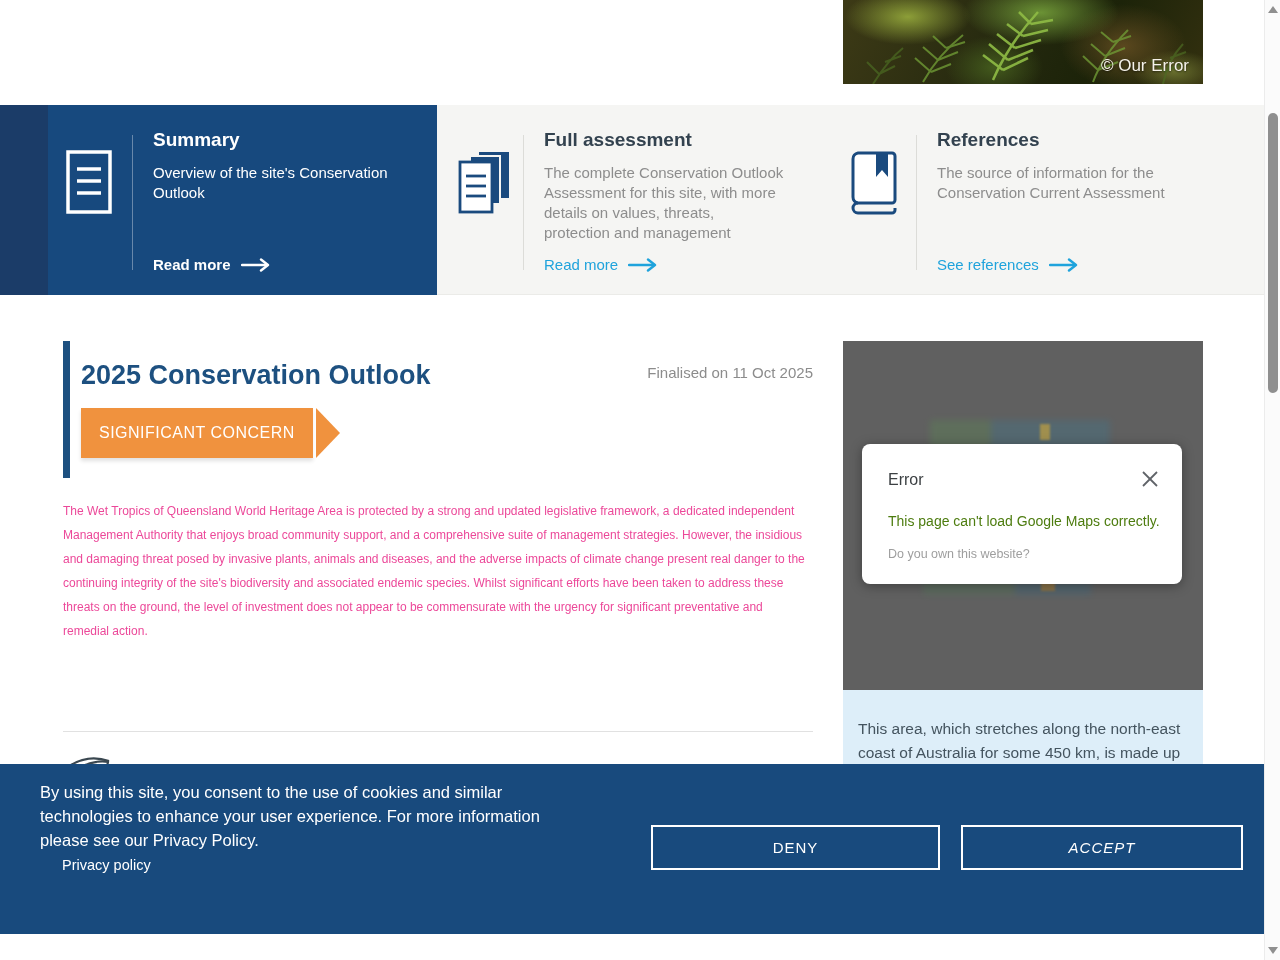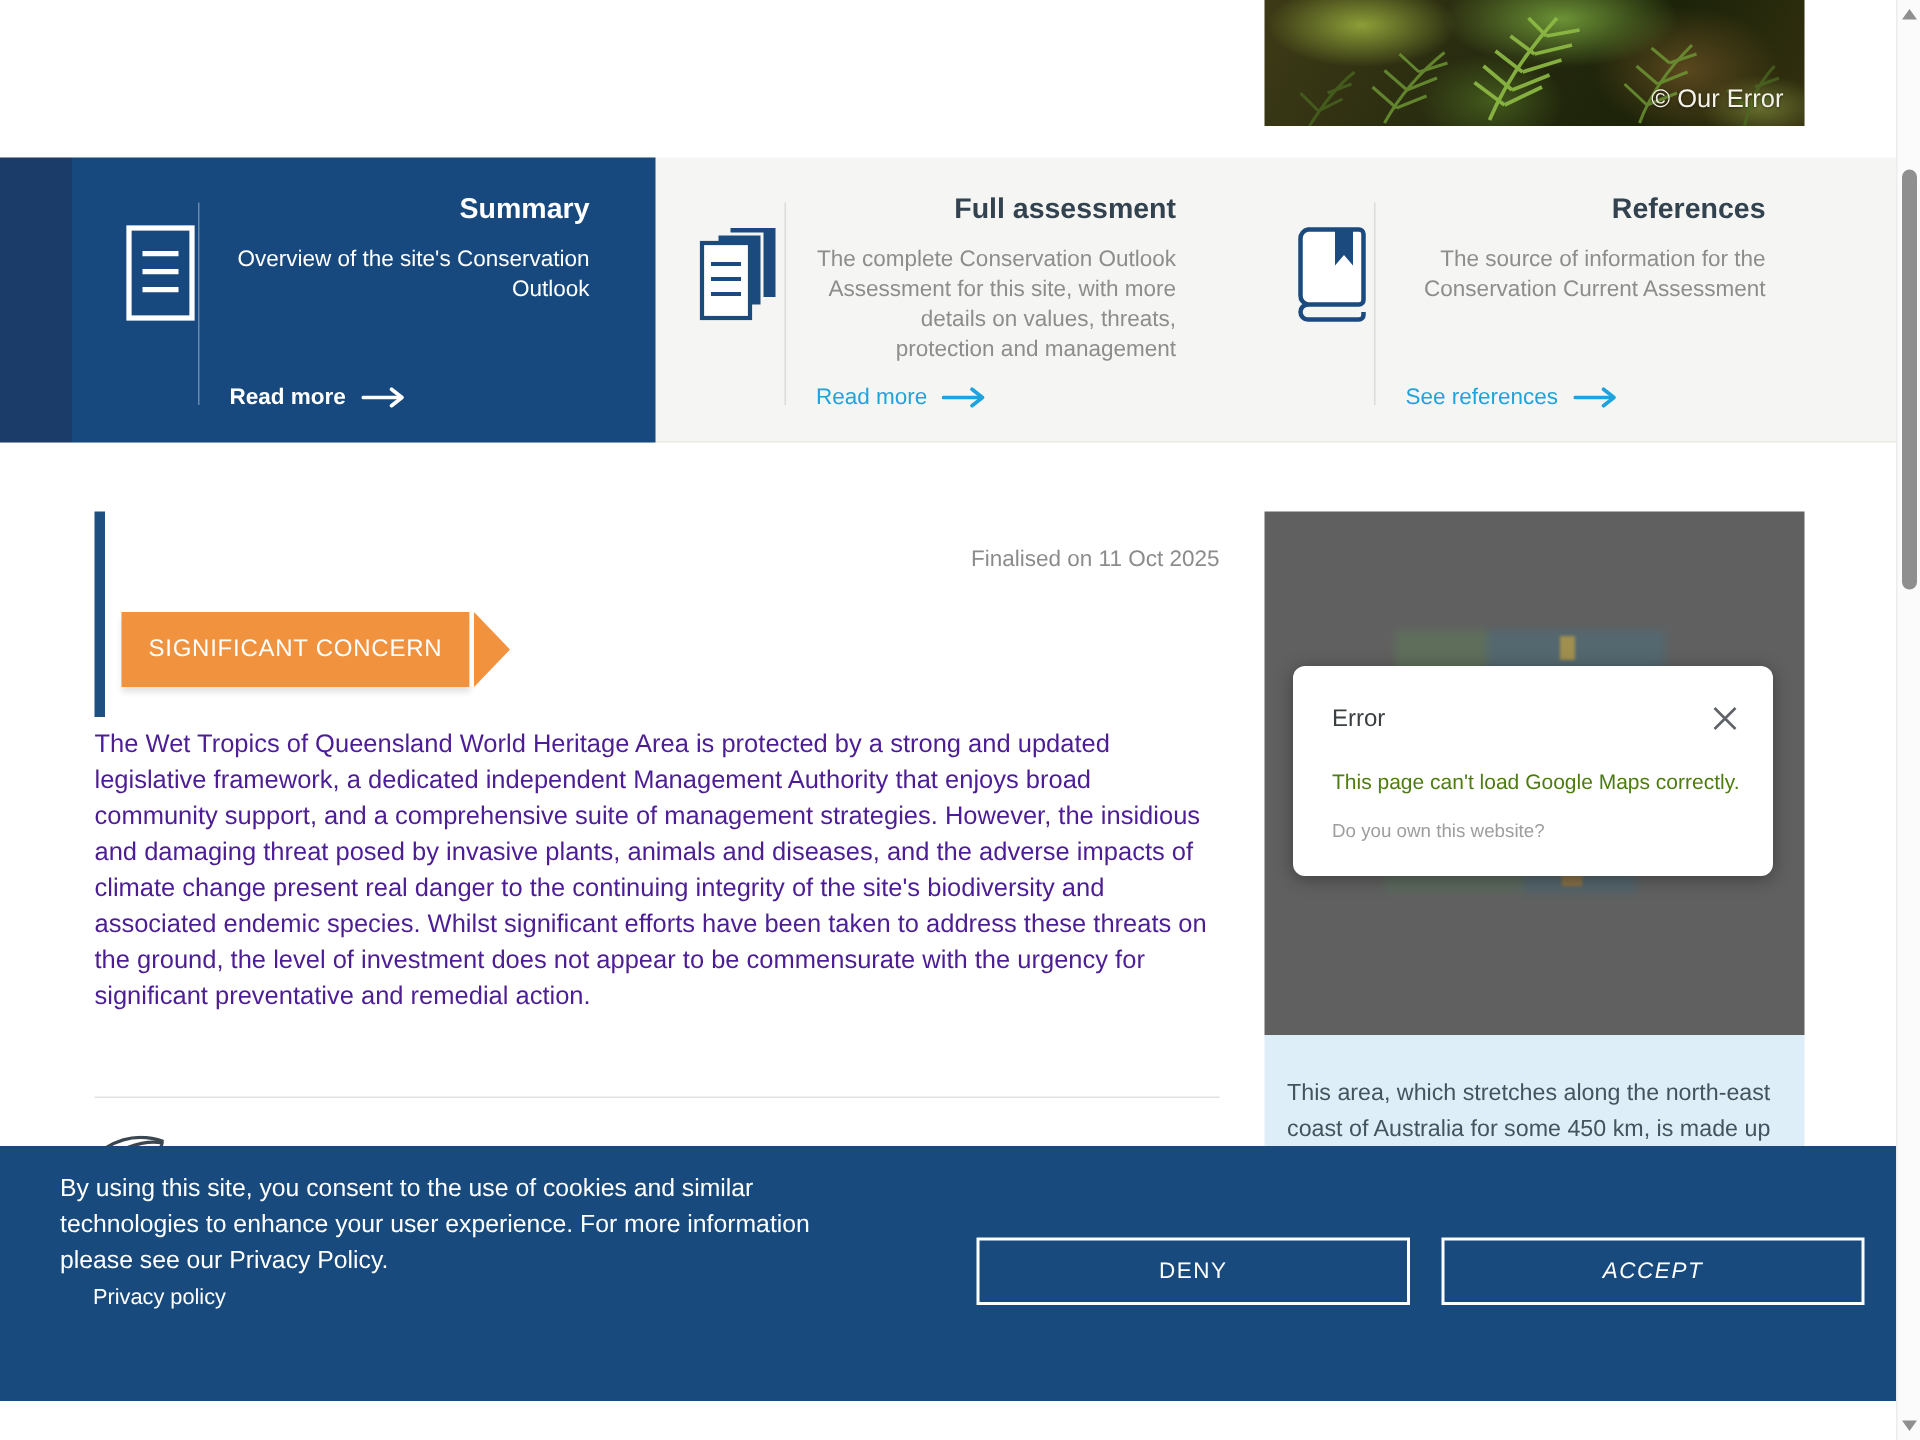--- a/index.html
+++ b/index.html
@@ -19,21 +19,21 @@
       radial-gradient(ellipse 90px 40px at 18% 20%, rgba(150,170,60,.9), transparent 70%),
       radial-gradient(ellipse 120px 50px at 55% 15%, rgba(120,165,60,.85), transparent 65%),
       radial-gradient(ellipse 70px 45px at 42% 80%, rgba(70,95,30,.9), transparent 70%),
       radial-gradient(ellipse 90px 60px at 78% 55%, rgba(105,80,35,.8), transparent 70%),
       radial-gradient(ellipse 60px 30px at 92% 85%, rgba(130,140,60,.7), transparent 70%),
       linear-gradient(115deg, #3d3a16 0%, #25290f 45%, #1c2309 70%, #33300f 100%); }
   .hero-photo svg { position:absolute; left:0; top:0; }
   .photo-credit { position:absolute; right:14px; bottom:8px; color:#f5f2ea; font-size:17px; text-shadow:0 1px 2px rgba(0,0,0,.5); }
 
   
-  .cards-row { position:absolute; left:0; top:105px; width:1264px; height:190px; background:#f5f5f3; border-bottom:1px solid #ebebe8;text-align:right; }
+  .cards-row { position:absolute; left:0; top:105px; width:1264px; height:190px; background:#f5f5f3; border-bottom:1px solid #ebebe8; }
   .card { position:absolute; top:0; height:190px; display:flex; align-items:flex-start; }
   .card-summary { left:0; width:437px; background:linear-gradient(90deg, #1b3c68 0px, #1b3c68 48px, #17497e 48px); color:#fff; }
   .card-full { left:437px; width:413px; }
   .card-refs { left:850px; width:414px; }
   .card-icon { width:64px; margin:45px 0 0 66px; flex:0 0 auto; }
   .card-full .card-icon { margin-left:20px; }
   .card-refs .card-icon { margin-left:0; }
   .card-divider { width:1px; align-self:stretch; margin:30px 0 25px 2px; background:rgba(255,255,255,.35); }
   .card-light .card-divider { background:#dcdcd8; }
   .card-body { padding:24px 20px 0 20px; width:280px; position:relative; height:190px; }
@@ -45,21 +45,21 @@
   .card-light .card-link { color:#1fa3dc; font-weight:normal; }
 
   
   .accent-bar { position:absolute; left:63px; top:341px; width:7px; height:137px; background:#1d5080; }
   .outlook-title { position:absolute; left:81px; top:360px; font-size:27px; font-weight:bold; color:#1d5080; }
   .finalised { position:absolute; left:463px; top:364px; width:350px; text-align:right; font-size:15px; color:#8c8c8c; }
   .badge { position:absolute; left:81px; top:408px; height:50px; background:#f0923e; display:flex; align-items:center; padding:0 18px; box-shadow:0 3px 4px rgba(0,0,0,.12); }
   .badge-label { color:#fff; font-size:16px; font-weight:normal; letter-spacing:.5px;text-align:center; }
   .badge-gap { position:absolute; right:-3px; top:0; width:3px; height:50px; background:rgba(255,255,255,.55); }
   .badge-arrow { position:absolute; left:100%; margin-left:3px; top:0; width:0; height:0; border-top:25px solid transparent; border-bottom:25px solid transparent; border-left:24px solid #f0923e; }
-  .outlook-text { position:absolute; left:63px; top:484px; width:748px; font-size:17px; line-height:24px; color:#4c1d95; }
+  .outlook-text { position:absolute; left:63px; top:499px; width:748px; font-size:12px; line-height:24px; color:#ec4899; }
   .divider { position:absolute; left:63px; top:731px; width:750px; height:1px; background:#e1e1e1; }
   .section-head { position:absolute; left:63px; top:757px; display:flex; align-items:center; gap:14px; }
   .section-title { font-size:22px; font-weight:bold; color:#33424f; }
 
   
   .map-panel { position:absolute; left:843px; top:341px; width:360px; height:349px; background:#606060; overflow:hidden; }
   .map-shape { position:absolute; filter:blur(3px); }
   .map-shape.s1 { left:87px; top:79px; width:180px; height:28px; opacity:.5; background:linear-gradient(90deg,#5d7d57 0 34%,#497080 34% 100%); }
   .map-dot1 { position:absolute; left:197px; top:83px; width:10px; height:16px; background:#c9a43c; opacity:.65; filter:blur(1px); }
   .map-shape.s2 { left:80px; top:240px; width:168px; height:14px; opacity:.45; background:linear-gradient(90deg,#56755c 0 55%,#44697c 55% 100%); }
@@ -175,20 +175,21 @@
           <svg width="30" height="14" viewBox="0 0 30 14">
             <line x1="1" y1="7" x2="26" y2="7" stroke="#1fa3dc" stroke-width="2.4" stroke-linecap="round"></line>
             <polyline points="20,1.5 27,7 20,12.5" fill="none" stroke="#1fa3dc" stroke-width="2.4" stroke-linecap="round" stroke-linejoin="round"></polyline>
           </svg>
         </a>
       </div>
     </div>
   </div>
 
   <div class="accent-bar"></div>
+  <h1 class="outlook-title">2025 Conservation Outlook</h1>
   <div class="finalised">Finalised on 11 Oct 2025</div>
 
   <div class="badge">
     <span class="badge-label">SIGNIFICANT CONCERN</span>
     <span class="badge-gap"></span>
     <span class="badge-arrow"></span>
   </div>
 
   <p class="outlook-text">The Wet Tropics of Queensland World Heritage Area is protected by a strong and updated legislative framework, a dedicated independent Management Authority that enjoys broad community support, and a comprehensive suite of management strategies. However, the insidious and damaging threat posed by invasive plants, animals and diseases, and the adverse impacts of climate change present real danger to the continuing integrity of the site's biodiversity and associated endemic species. Whilst significant efforts have been taken to address these threats on the ground, the level of investment does not appear to be commensurate with the urgency for significant preventative and remedial action.</p>
 

